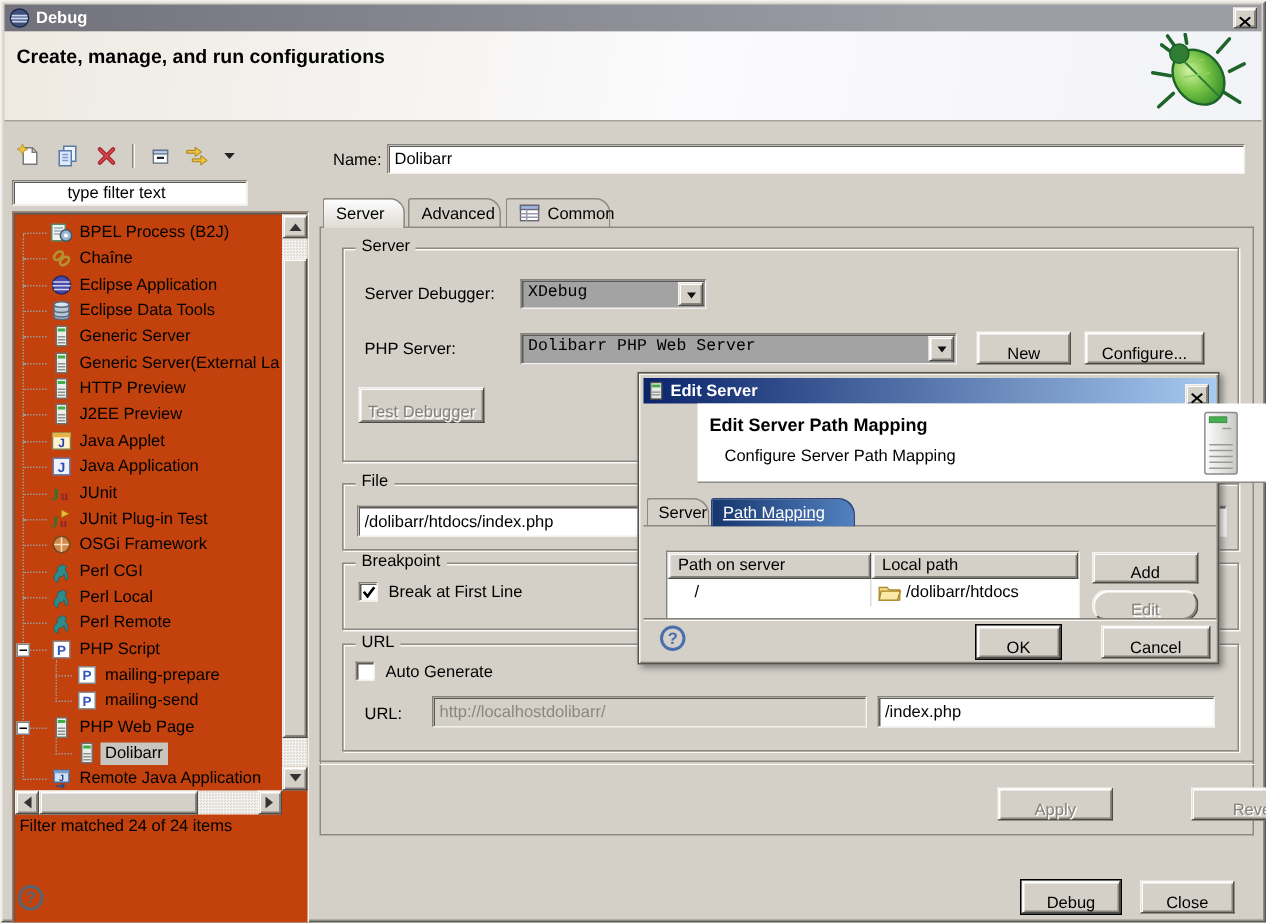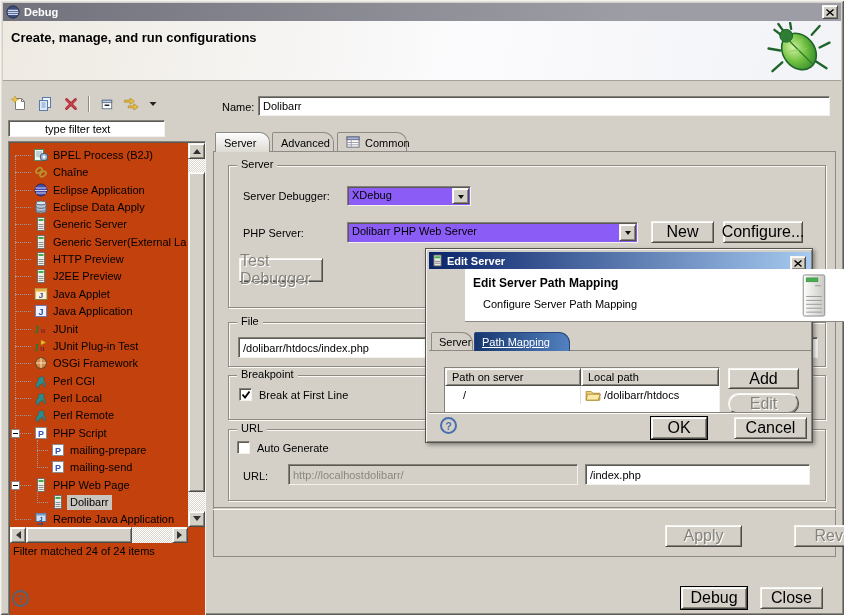--- a/index.html
+++ b/index.html
@@ -8,31 +8,31 @@
 
   .abs { position:absolute; }
   #window { position:relative; width:844px; height:615px; background:#d4d0c8;
             box-shadow: inset 1px 1px 0 #f3f2ef, inset -1px -1px 0 #5e5b56, inset 2px 2px 0 #e4e1da, inset -2px -2px 0 #8f8c85; overflow:hidden; }
 
   
   .raised { background:#d4d0c8; border:1px solid; border-color:#f5f4f1 #4e4c47 #4e4c47 #f5f4f1;
             box-shadow: inset 1px 1px 0 #ffffff, inset -1px -1px 0 #87847d; }
   .sunken { background:#fff; border:1px solid; border-color:#84817a #f2f1ee #f2f1ee #84817a;
             box-shadow: inset 1px 1px 0 #5b5954; }
-  .btn { display:flex; align-items:center; justify-content:center; cursor:default; font-size:16px; }
+  .btn { display:flex; align-items:flex-end; justify-content:center; cursor:default; font-size:11px; }
   .btn.default { outline:1px solid #000; }
   .btn.disabled { color:#86837c; text-shadow:1px 1px 0 #fff; }
 
   .group { position:absolute; border:1px solid #8d8a83; box-shadow:1px 1px 0 #fbfaf7, inset 1px 1px 0 #fbfaf7; }
   .group > .glabel { position:absolute; top:-8px; left:8px; background:#d4d0c8; padding:0 4px; line-height:13px; }
 
   input.txt { font-family:"Liberation Sans",sans-serif; font-size:11px; padding:2px 4px; outline:none; }
   .field-disabled { background:#d4d0c8 !important; color:#8a8781 !important; }
 
-  .combo { position:absolute; background:#8b5cf6; border:1px solid; border-color:#84817a #f2f1ee #f2f1ee #84817a; box-shadow: inset 1px 1px 0 #5b5954; }
+  .combo { position:absolute; background:#a3a3a3; border:1px solid; border-color:#84817a #f2f1ee #f2f1ee #84817a; box-shadow: inset 1px 1px 0 #5b5954; font-family: Liberation Mono, monospace; }
   .combo .cval { position:absolute; left:4px; top:2px; right:20px; white-space:nowrap; overflow:hidden; }
   .combo .cbtn { position:absolute; top:1px; right:1px; bottom:1px; width:17px; display:flex; align-items:center; justify-content:center;
                  background:#d4d0c8; border:1px solid; border-color:#f5f4f1 #4e4c47 #4e4c47 #f5f4f1; box-shadow: inset 1px 1px 0 #fff, inset -1px -1px 0 #87847d; }
   .tri-d { width:0; height:0; border:3.5px solid transparent; border-top:4.5px solid #111; margin-top:4px; }
   .tri-u { width:0; height:0; border:4px solid transparent; border-bottom:5px solid #111; margin-bottom:3px; }
   .tri-dn{ width:0; height:0; border:4px solid transparent; border-top:5px solid #111; margin-top:3px; }
   .tri-l { width:0; height:0; border:4px solid transparent; border-right:5px solid #111; margin-right:3px; }
   .tri-r { width:0; height:0; border:4px solid transparent; border-left:5px solid #111; margin-left:3px; }
 
   .check { position:absolute; width:13px; height:13px; background:#fff; border:1px solid; border-color:#84817a #f2f1ee #f2f1ee #84817a; box-shadow: inset 1px 1px 0 #5b5954; }
@@ -242,21 +242,21 @@
             </svg></span>
           <span class="tlabel" style="left: 40px;">Eclipse Application</span>
         </div>
         <div class="trow" style="top: 56.05px;">
           <span class="stub" style="left: 5px; width: 16px; top: 8px;"></span>
           <span class="ticon" style="left: 23px;"><svg viewBox="0 0 16 16">
               <path d="M3 4v8c0 1.3 2.2 2 5 2s5-.7 5-2V4" fill="#b9c6d6" stroke="#5a6b80"></path>
               <ellipse cx="8" cy="4" rx="5" ry="1.9" fill="#dde6ef" stroke="#5a6b80"></ellipse>
               <path d="M3 7.5c0 1.1 2.2 1.8 5 1.8s5-.7 5-1.8M3 10.5c0 1.1 2.2 1.8 5 1.8s5-.7 5-1.8" stroke="#5a6b80" fill="none"></path>
             </svg></span>
-          <span class="tlabel" style="left: 40px;">Eclipse Data Apply</span>
+          <span class="tlabel" style="left: 40px;">Eclipse Data Tools</span>
         </div>
         <div class="trow" style="top: 73.4px; padding-left: 20px;">
           <span class="stub" style="left: 5px; width: 16px; top: 8px;"></span>
           <span class="ticon" style="left: 23px;"><svg viewBox="0 0 16 16">
               <rect x="4.5" y="1.5" width="7" height="13" fill="#eceee8" stroke="#707070"></rect>
               <rect x="5.5" y="3" width="5" height="2" fill="#3fae49"></rect>
               <path d="M5.5 8.5h5M5.5 10.5h5M5.5 12.5h5" stroke="#909090"></path>
             </svg></span>
           <span class="tlabel" style="left: 40px;">Generic Server</span>
         </div>

